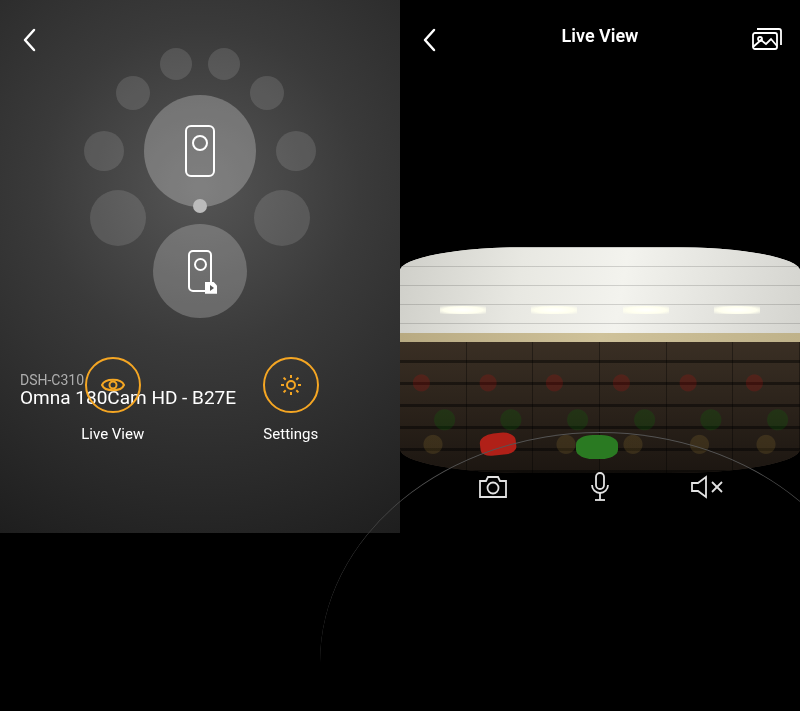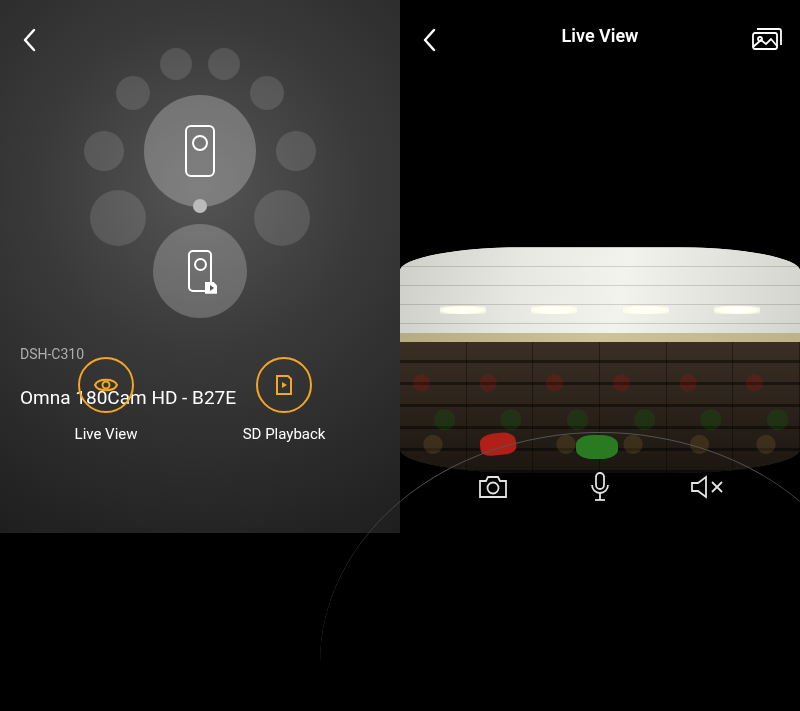--- a/index.html
+++ b/index.html
@@ -111,21 +111,21 @@
     content: "";
     width: 0; height: 0;
     border-left: 4px solid #555;
     border-top: 3px solid transparent;
     border-bottom: 3px solid transparent;
     margin-left: 1px;
   }
   .model {
     position: absolute;
     left: 20px;
-    top: 346px;
+    top: 372px;
     color: #aeaeae;
     font-size: 14px;
     font-weight: 400;
   }
   .name {
     position: absolute;
     left: 20px;
     top: 386px;
     color: #fff;
     font-size: 19px;
@@ -335,30 +335,30 @@
       <div class="action">
         <div class="circ">
           <svg width="26" height="26" viewBox="0 0 26 26">
             <path d="M2 13 C5 6 21 6 24 13 C21 20 5 20 2 13 Z"></path>
             <circle cx="13" cy="13" r="3.5"></circle>
           </svg>
         </div>
         <span>Live View</span>
       </div>
 
+
       <div class="action">
         <div class="circ">
-          <svg width="24" height="24" viewBox="0 0 24 24">
-            <path d="M5 3 H16 L19 6 V21 H5 Z"></path>
-            <polygon points="10,9 10,15 15,12" fill="#f5a623" stroke="none"></polygon>
+          <svg width="26" height="26" viewBox="0 0 26 26">
+            <circle cx="13" cy="13" r="4"></circle>
+            <path d="M13 3v3M13 20v3M3 13h3M20 13h3M5.6 5.6l2.1 2.1M18.3 18.3l2.1 2.1M5.6 20.4l2.1-2.1M18.3 7.7l2.1-2.1"></path>
           </svg>
         </div>
-        <span>SD Playback</span>
-      </div>
-
+        <span>Settings</span>
+      </div>
     </div>
   </div>
 
   <div class="screen right">
 
     <div class="rheader">
       <div class="back" style="left:22px; top:28px;">
         <svg viewBox="0 0 14 24">
           <polyline points="12,2 3,12 12,22" stroke="#fff" stroke-width="2.5" fill="none" stroke-linecap="round" stroke-linejoin="round"></polyline>
         </svg>

